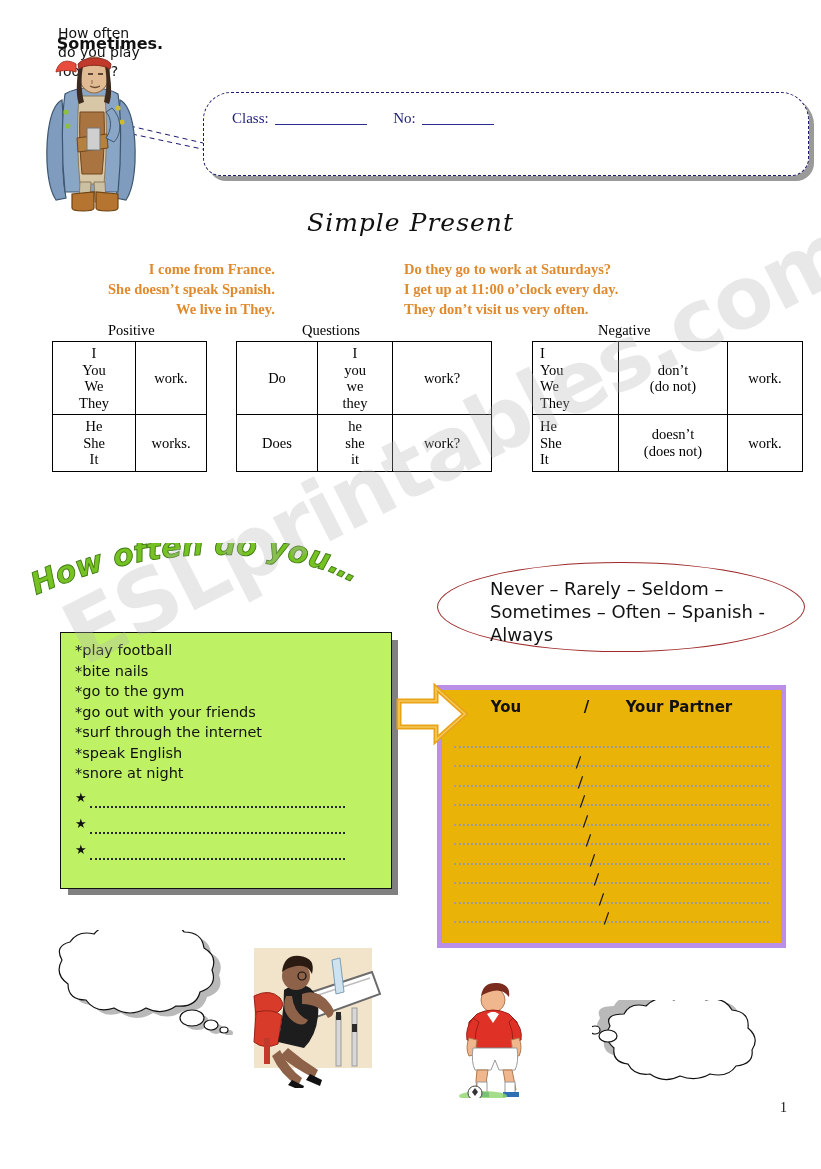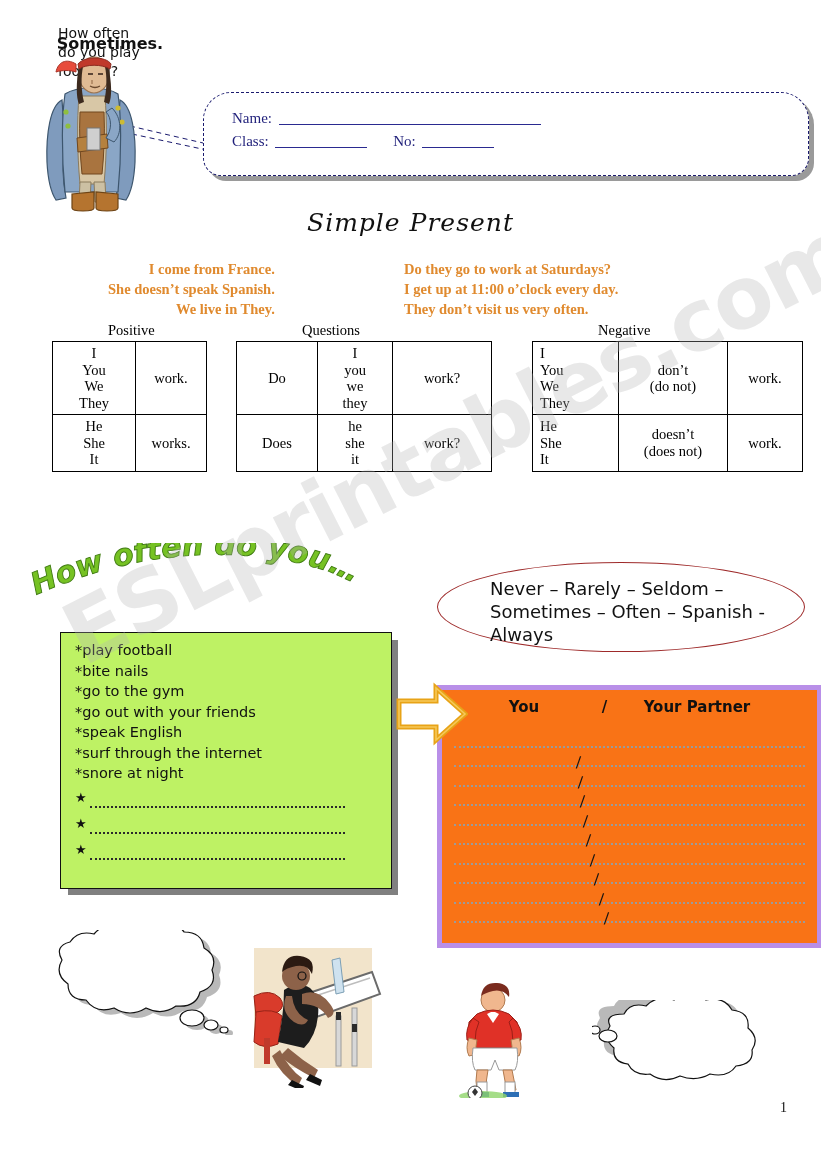--- a/index.html
+++ b/index.html
@@ -95,21 +95,21 @@
   #act-list .it{white-space:nowrap;}
   .blankline{display:flex;align-items:flex-end;gap:3px;white-space:nowrap;}
   .blankline .star{font-size:13px;line-height:20px;}
   .dots{flex:1 1 auto;border-bottom:2px dotted #2a2a2a;height:14px;max-width:255px;}
 
   
   #arrow{left:396px;top:681px;width:72px;height:66px;z-index:4;}
 
   
   #ans-shadow{left:446px;top:694px;width:332px;height:248px;background:#f0e6fb;}
-  #ans-box{left:437px;top:685px;width:339px;height:253px;background:#f97316;border:5px solid #b98fe8;padding-left:36px;}
+  #ans-box{left:437px;top:685px;width:339px;height:253px;background:#eab308;border:5px solid #b98fe8;}
   #ans-head{
     position:absolute;left:0;top:8px;width:100%;text-align:center;
     font-family:"DejaVu Sans",sans-serif;font-weight:bold;font-size:15px;color:#111;
   }
   #ans-head span{display:inline-block;}
   #ans-head .sp1{width:52px;}
   #ans-head .sp2{width:26px;}
   #ans-lines{position:absolute;left:12px;right:12px;top:40px;}
   .ansrow{position:relative;height:19.5px;}
   .ansrow .ld{position:absolute;left:0;right:0;bottom:2px;border-bottom:2px dotted #9b9b9b;}
@@ -193,24 +193,20 @@
     <circle cx="90" cy="80" r="2.6" fill="#cdbb33"></circle>
     <circle cx="34" cy="70" r="2.6" fill="#8fbf3f"></circle>
     <circle cx="36" cy="84" r="2.6" fill="#8fbf3f"></circle>
 
     <path d="M80 66 C90 76 90 92 82 100 L74 96 C80 88 80 76 74 70 Z" fill="#8aa6c6" stroke="#3d566e" stroke-width="1"></path>
   </svg>
 
   <div class="abs" id="name-box">
     <div id="name-box-inner">
       <div class="nm-row">
-        <span class="nm-lbl">Name:</span>
-        <span class="nm-rule" style="width:262px;"></span>
-      </div>
-      <div class="nm-row">
         <span class="nm-lbl">Class:</span>
         <span class="nm-rule" style="width:92px;"></span>
         <span class="nm-lbl" style="margin-left:22px;">No:</span>
         <span class="nm-rule" style="width:72px;"></span>
       </div>
     </div>
   </div>
 
   <div class="abs" id="title">Simple Present</div>
 
@@ -290,22 +286,22 @@
     </div>
   </div>
 
   <div class="abs" id="act-shadow"></div>
   <div class="abs" id="act-box">
     <div id="act-list">
       <div class="it">*play football</div>
       <div class="it">*bite nails</div>
       <div class="it">*go to the gym</div>
       <div class="it">*go out with your friends</div>
+      <div class="it">*surf through the internet</div>
       <div class="it">*speak English</div>
-      <div class="it">*surf through the internet</div>
       <div class="it">*snore at night</div>
 
       <div class="blankline" style="margin-top:4px;">
         <span class="star">★</span>
         <span class="dots"></span>
       </div>
       <div class="blankline" style="margin-top:6px;">
         <span class="star">★</span>
         <span class="dots"></span>
       </div>

